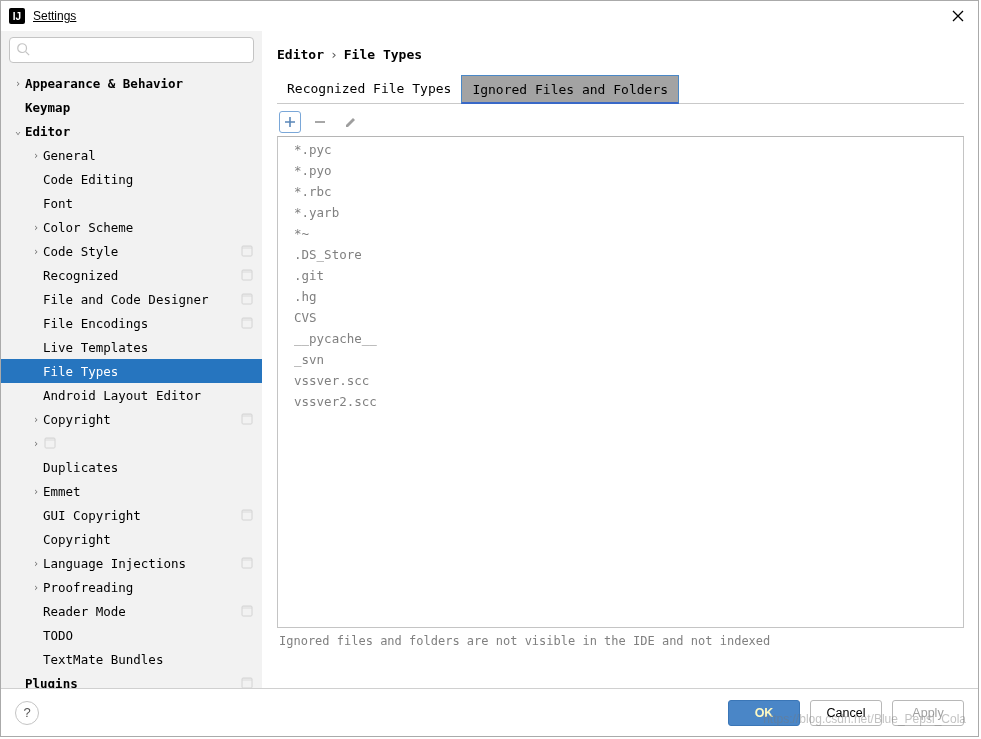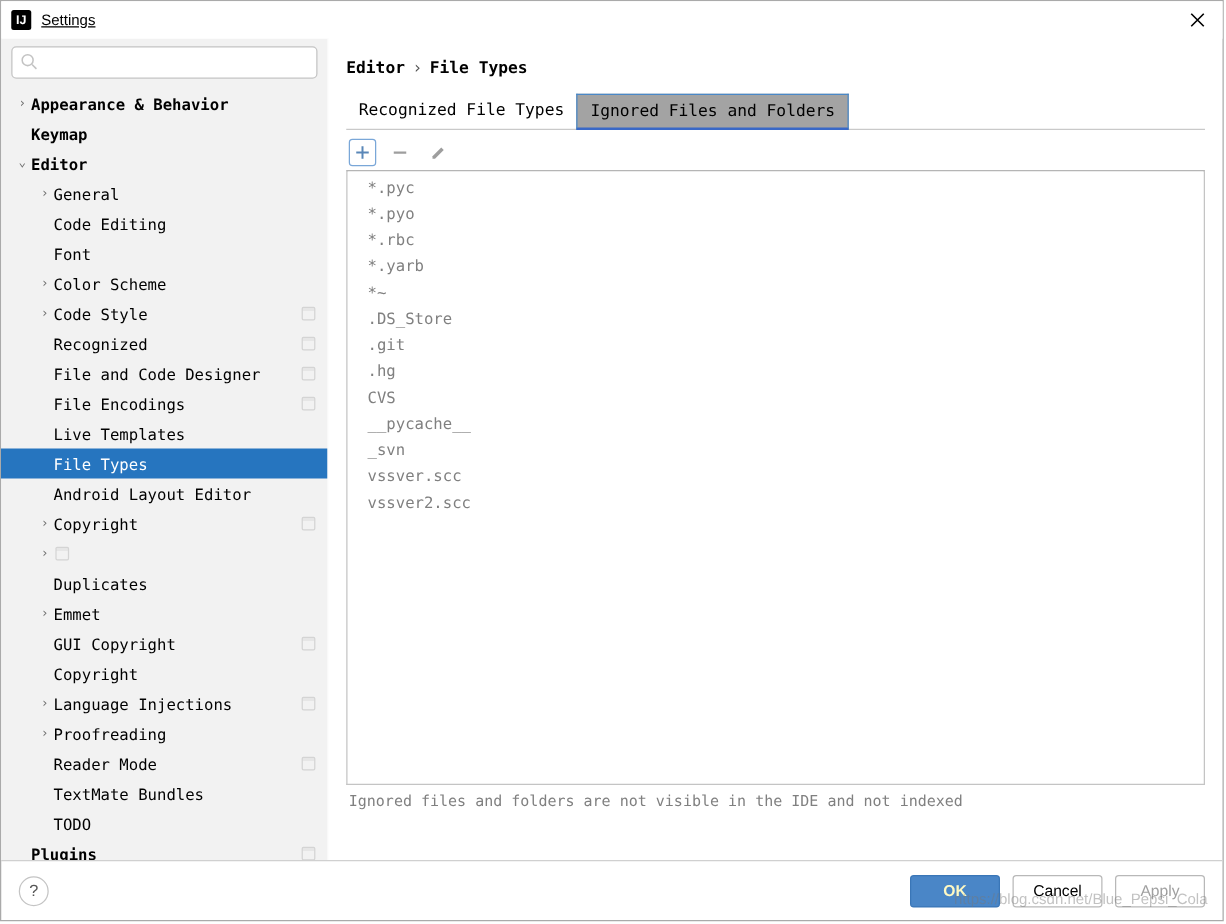--- a/index.html
+++ b/index.html
@@ -448,26 +448,26 @@
             <span class="badge-icon">
               <svg width="12" height="12" viewBox="0 0 12 12">
                 <rect x="1" y="1" width="10" height="10" rx="1" fill="none" stroke="#9e9e9e" stroke-width="1"></rect>
                 <rect x="1" y="1" width="10" height="3" fill="#9e9e9e" opacity=".4"></rect>
               </svg>
             </span>
           </div>
           <div class="tree-row">
             <span class="indent" style="width: 28px;"></span>
             <span class="arrow none">›</span>
+            <span class="label">TODO</span>
+          </div>
+          <div class="tree-row">
+            <span class="indent" style="width: 28px;"></span>
+            <span class="arrow none">›</span>
             <span class="label">TextMate Bundles</span>
-          </div>
-          <div class="tree-row">
-            <span class="indent" style="width: 28px;"></span>
-            <span class="arrow none">›</span>
-            <span class="label">TODO</span>
           </div>
           <div class="tree-row bold">
             <span class="indent" style="width: 10px;"></span>
             <span class="arrow none">›</span>
             <span class="label">Plugins</span>
             <span class="badge-icon">
               <svg width="12" height="12" viewBox="0 0 12 12">
                 <rect x="1" y="1" width="10" height="10" rx="1" fill="none" stroke="#9e9e9e" stroke-width="1"></rect>
                 <rect x="1" y="1" width="10" height="3" fill="#9e9e9e" opacity=".4"></rect>
               </svg>

